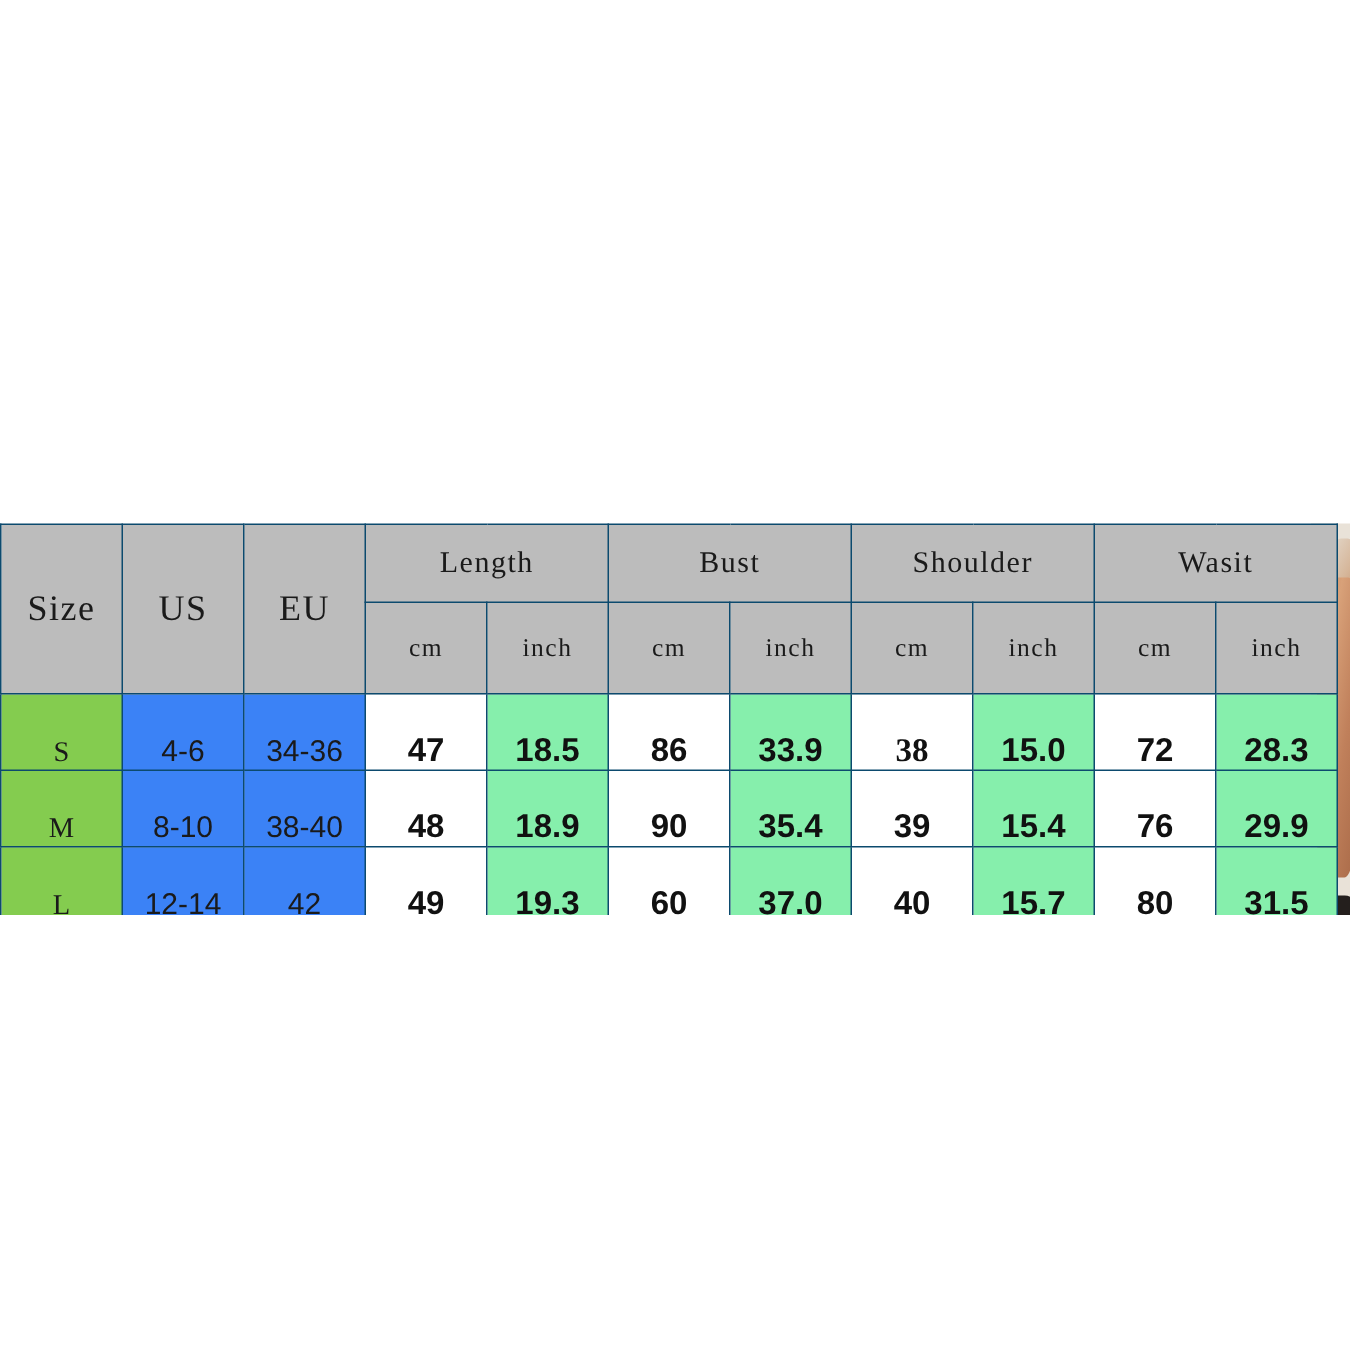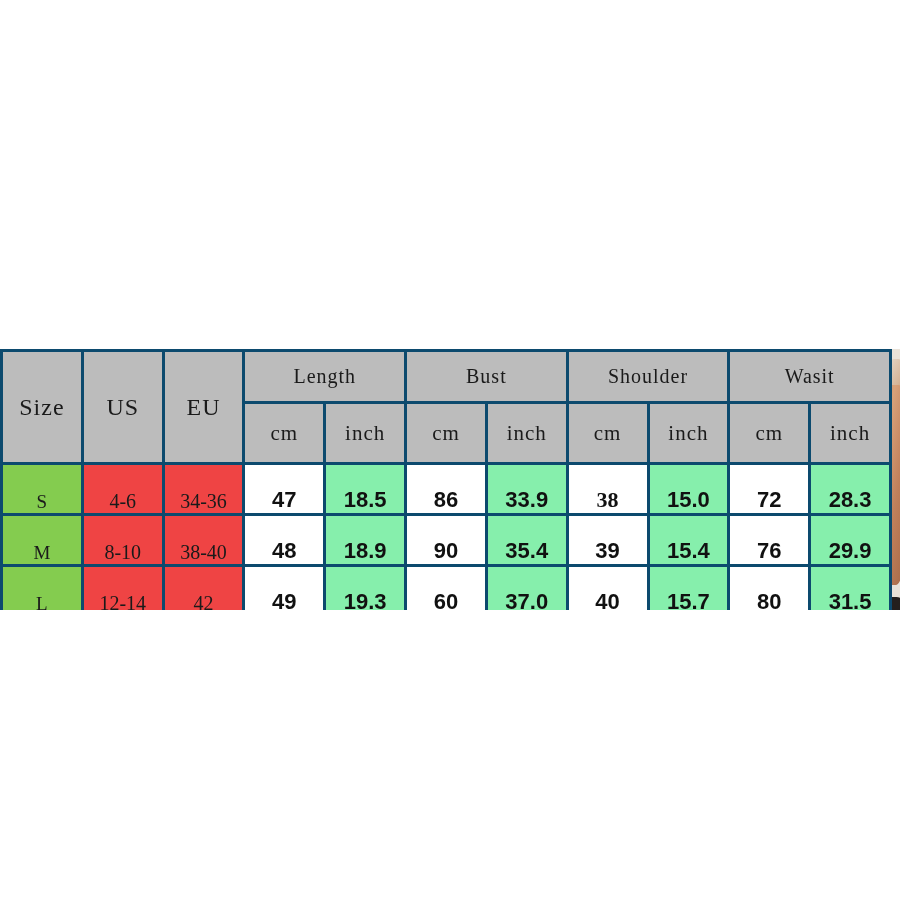--- a/index.html
+++ b/index.html
@@ -66,21 +66,21 @@
     position: absolute;
     left: 0px;
     top: 349px;
     width: 892px;
     border-collapse: collapse;
     table-layout: fixed;
     z-index: 3;
   }
   #size-table th,
   #size-table td {
-    border: 3px solid #0c4a6e;
+    border: 1px solid #0c4a6e;
     text-align: center;
     padding: 0;
     box-sizing: border-box;
   }
 
   
   #size-table thead th {
     background: #bcbcbc;
     color: #1a1a1a;
     font-family: "Liberation Serif", serif;
@@ -91,39 +91,39 @@
     height: 52px;
     font-size: 20px;
   }
   th.corner-head {
     height: 113px;
     font-size: 24px;
     vertical-align: middle;
   }
   th.unit-head {
     height: 61px;
-    font-size: 21px;
+    font-size: 17px;
     letter-spacing: 1px;
   }
 
   
   #size-table tbody tr {
     height: 51px;
   }
   td.size-cell {
     background: #84cc4f;
     font-family: "Liberation Serif", serif;
     font-size: 19px;
     color: #1a1a1a;
     vertical-align: bottom;
     padding-bottom: 7px;
   }
   td.region-cell {
-    background: #ef4444;
-    font-family: Liberation Serif, serif;
+    background: #3b82f6;
+    font-family: Liberation Sans, sans-serif;
     font-size: 20px;
     color: #1a1a1a;
     vertical-align: bottom;
     padding-bottom: 7px;
   }
   td.cm-cell {
     background: #ffffff;
     font-family: "Liberation Sans", sans-serif;
     font-weight: bold;
     font-size: 22px;

